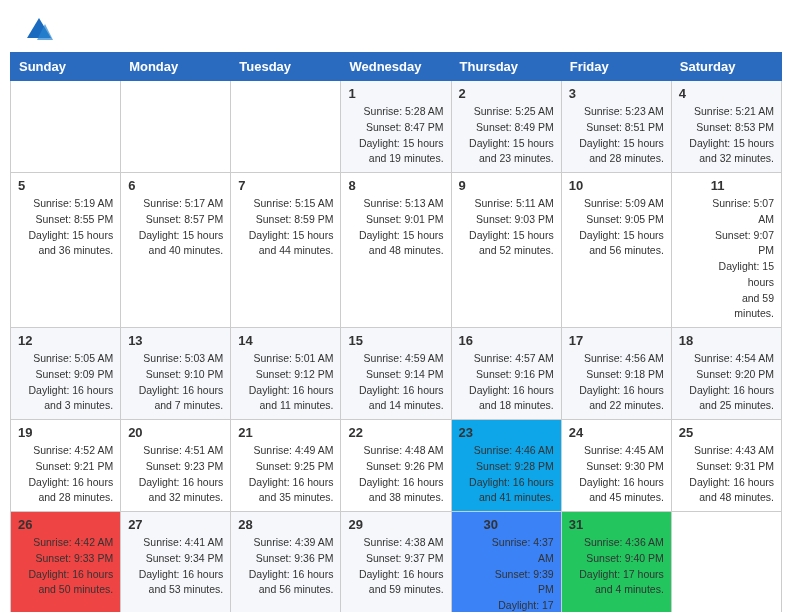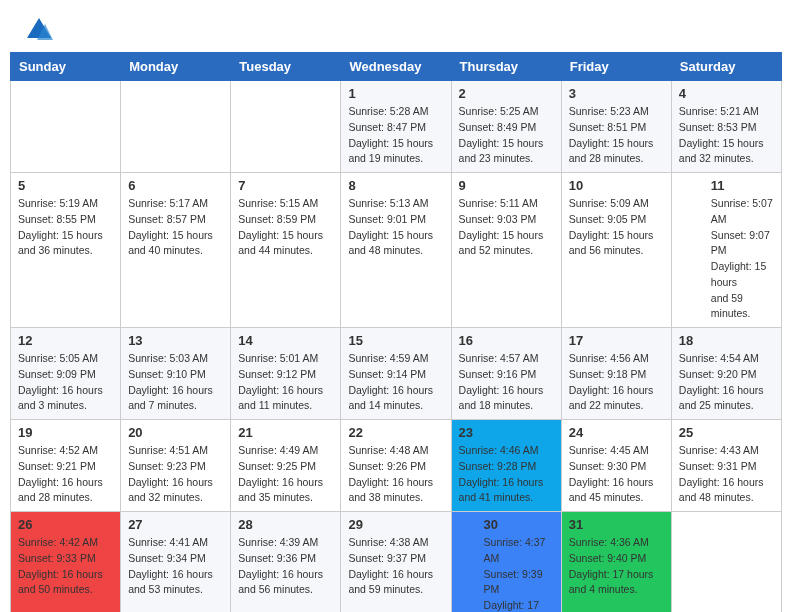--- a/index.html
+++ b/index.html
@@ -64,20 +64,21 @@
     }
     .day-number {
       font-size: 13px;
       font-weight: bold;
       margin-bottom: 3px;
       display: block;
     }
     .day-info {
       font-size: 10.5px;
       line-height: 1.5;
+      text-align: right;
     }
     .empty-cell {
       background: #fff !important;
     }
   </style>
 </head>
 <body>
 
 <div class="header-area">
   <div class="logo">

